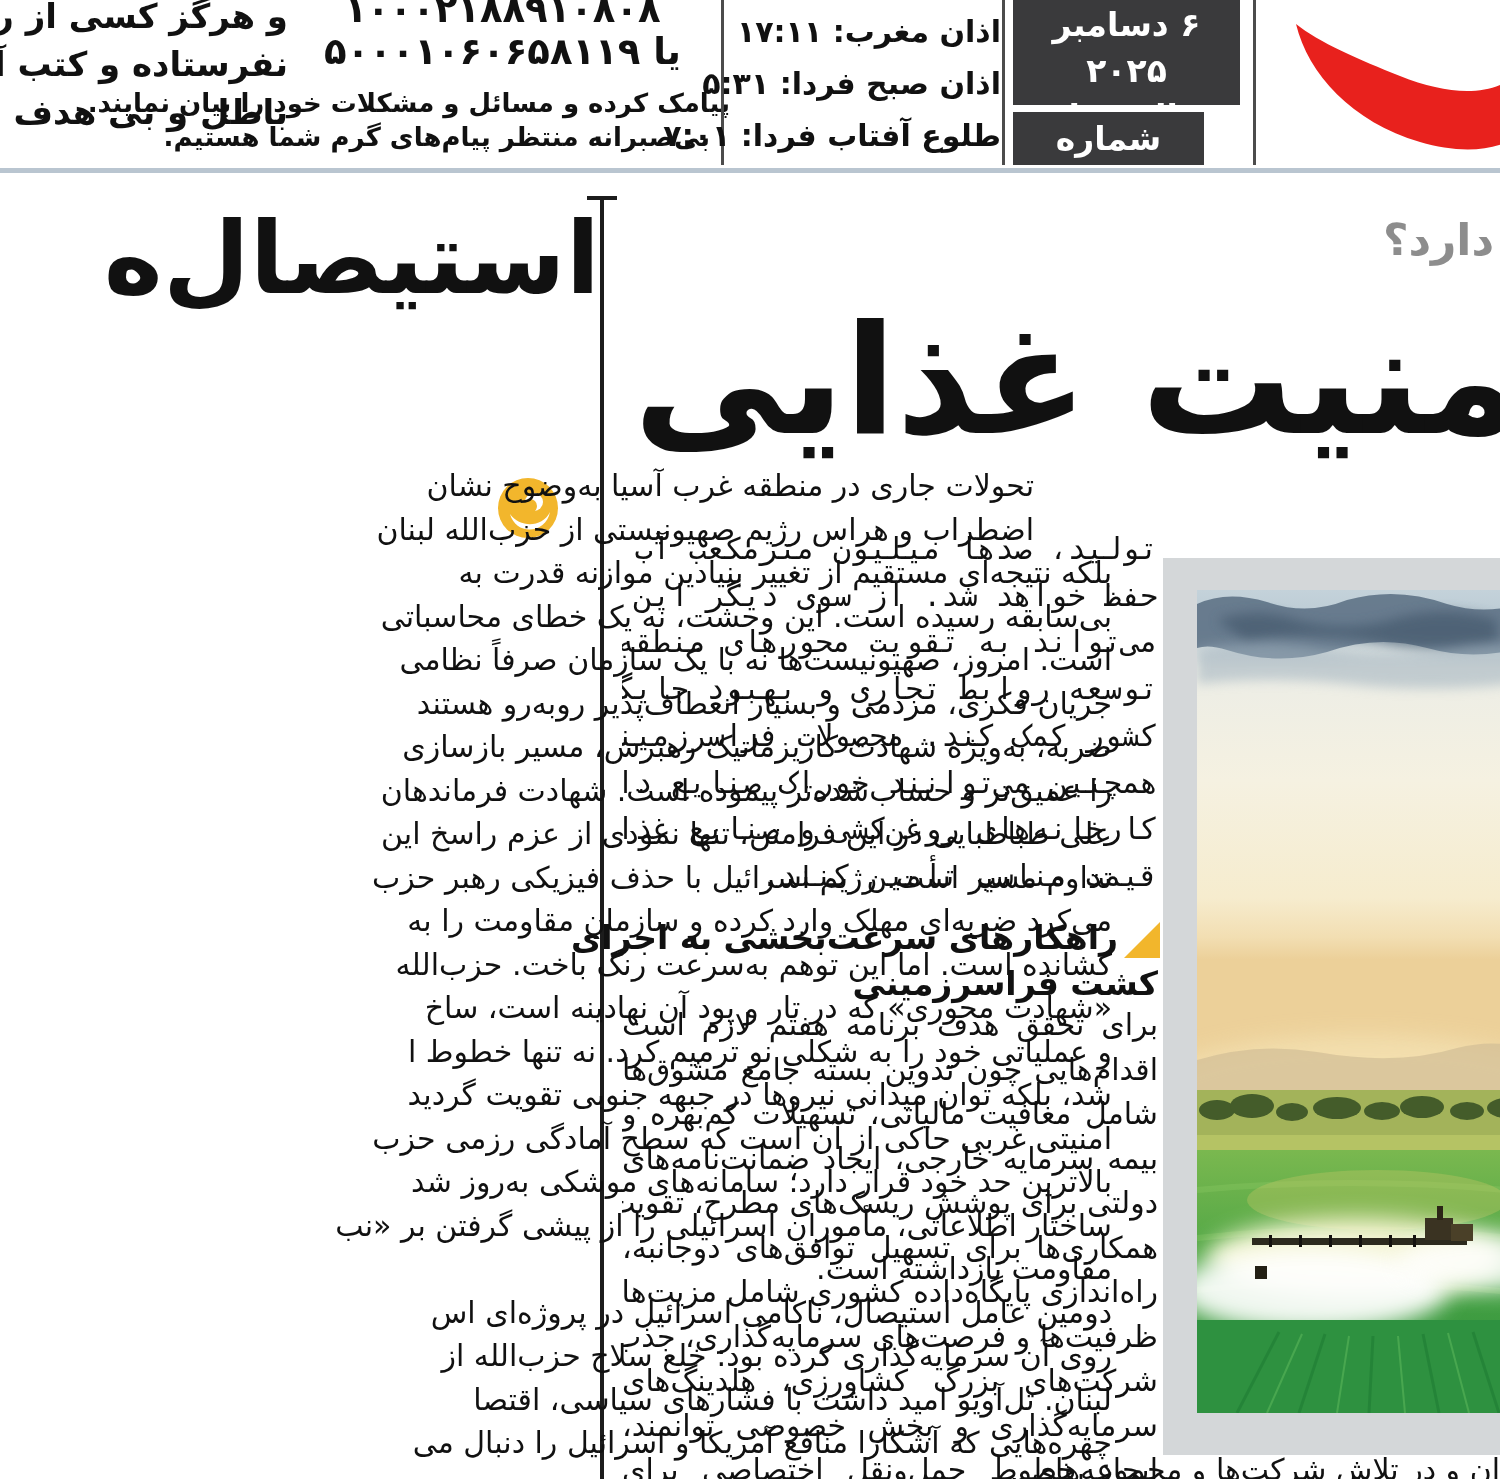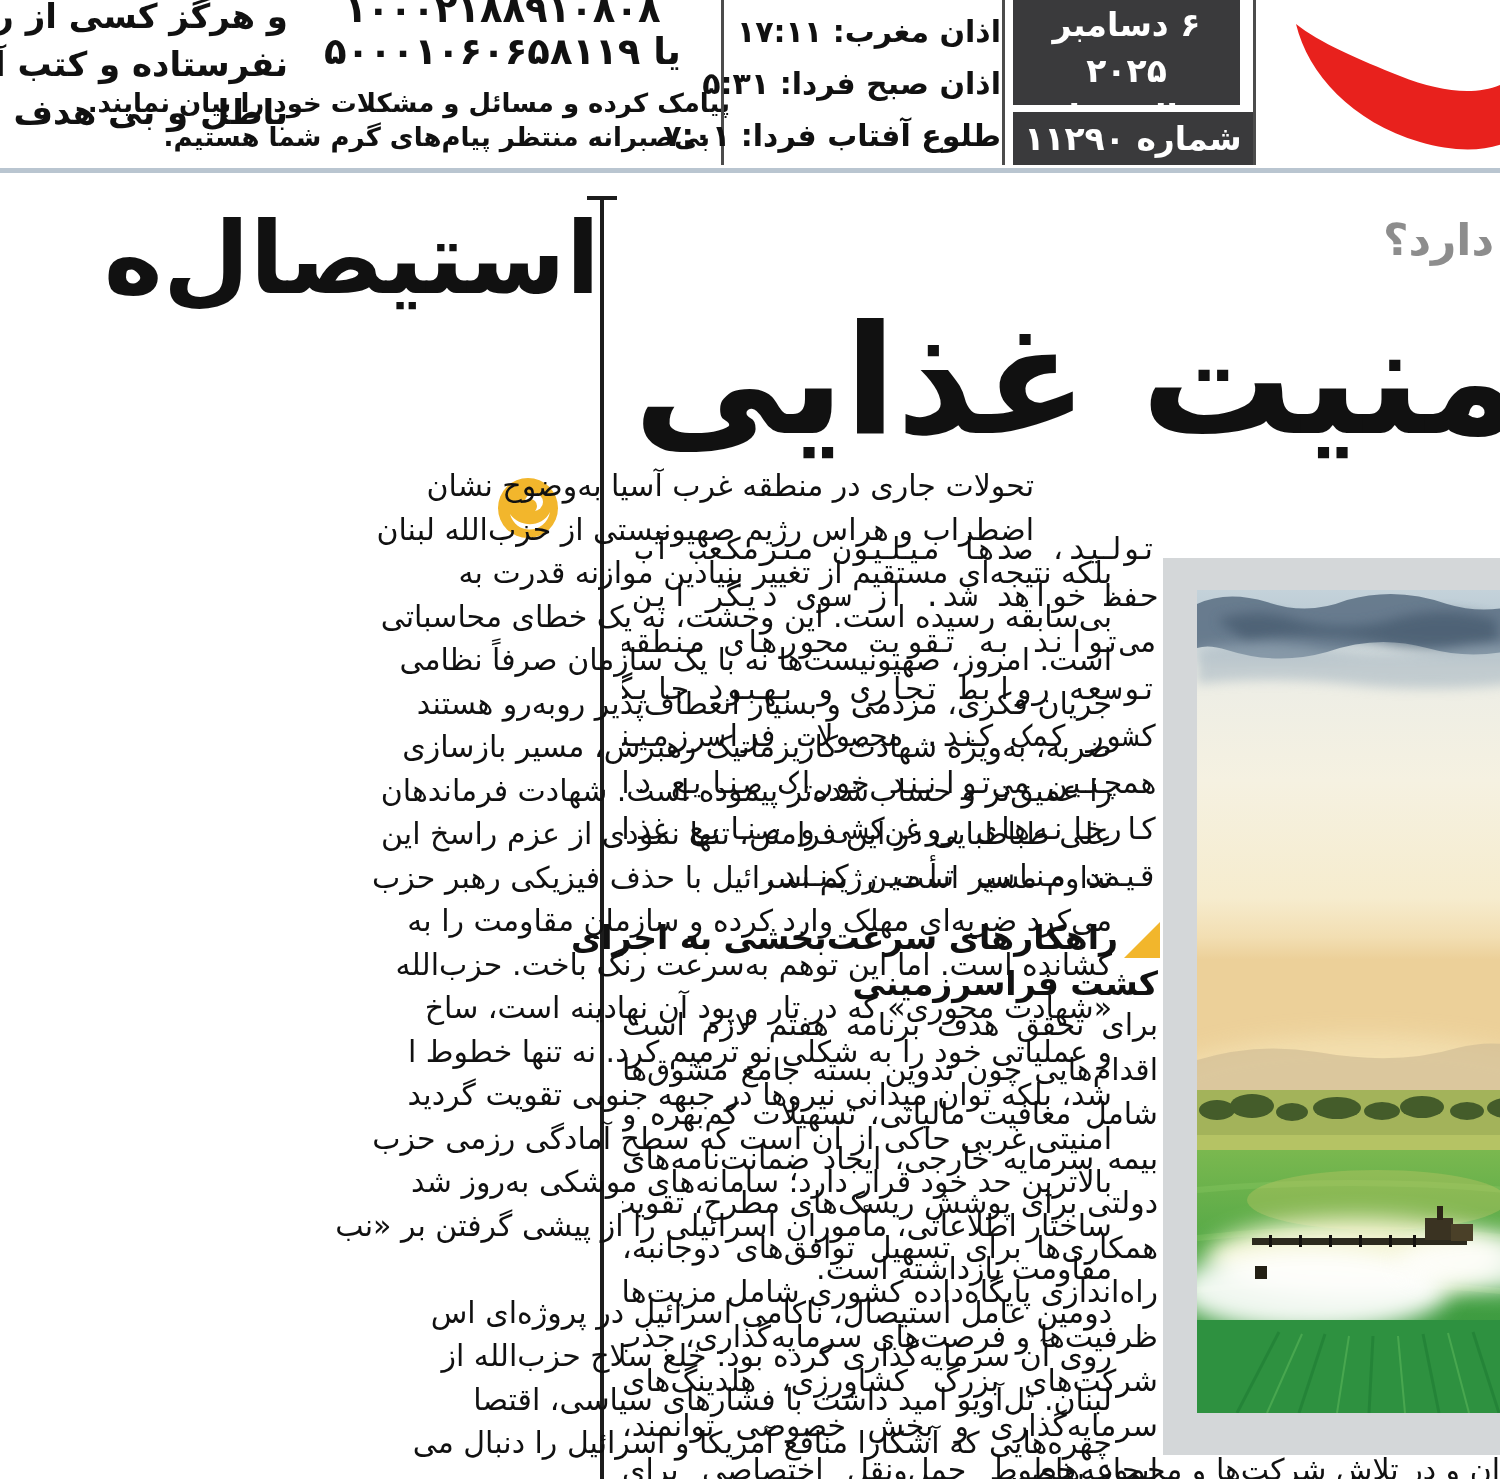--- a/index.html
+++ b/index.html
@@ -18,21 +18,21 @@
   #sms-m2{left:275px;top:122px;width:435px;font-size:26px;font-weight:bold;white-space:nowrap;}
 
   #prayer{left:733px;top:6px;width:268px;font-size:30px;font-weight:bold;line-height:52px;text-align:right;}
   #prayer .line{white-space:nowrap;}
 
   .vrule{width:3px;background:#4c4c4c;}
   #hrule{left:0;top:168px;width:1500px;height:5px;background:#b9c5d0;}
 
   #datebox{left:1013px;top:-8px;width:227px;height:113px;background:#3a3a3c;color:#fff;
            text-align:center;font-weight:bold;font-size:33px;line-height:46px;padding-top:10px;box-sizing:border-box;}
-  #issuebox{left:1013px;top:112px;width:240px;height:53px;background:#3a3a3c;color:#fff;
+  #issuebox{left:1013px;top:112px;width:191px;height:53px;background:#3a3a3c;color:#fff;
            text-align:center;font-weight:bold;font-size:33px;line-height:53px;}
 
   
   #kicker{right:6px;top:214px;font-size:44px;font-weight:bold;color:#8d8d8d;white-space:nowrap;}
   #main-headline{right:-20px;top:292px;font-size:152px;font-weight:bold;white-space:nowrap;letter-spacing:-2px;}
   #left-headline{right:900px;top:200px;font-size:100px;font-weight:bold;white-space:nowrap;}
 
   
   #main-divider{left:600px;top:200px;width:4px;height:1279px;background:#1c1c1c;}
   #main-divider-cap{left:587px;top:196px;width:30px;height:4px;background:#1c1c1c;}

